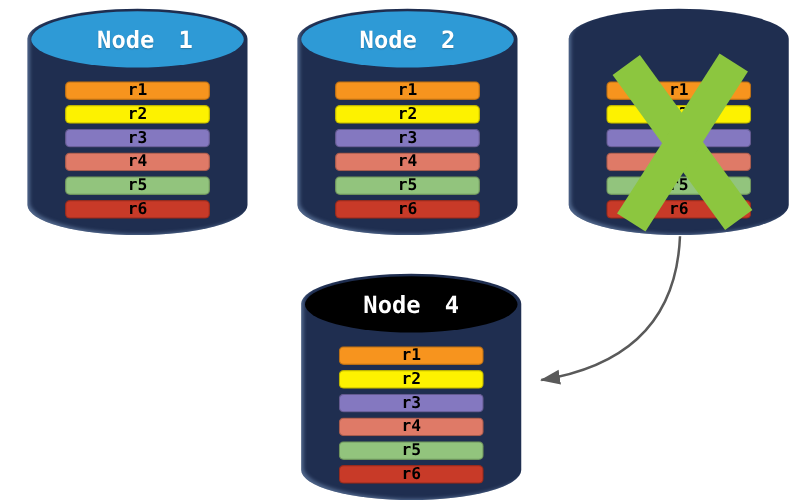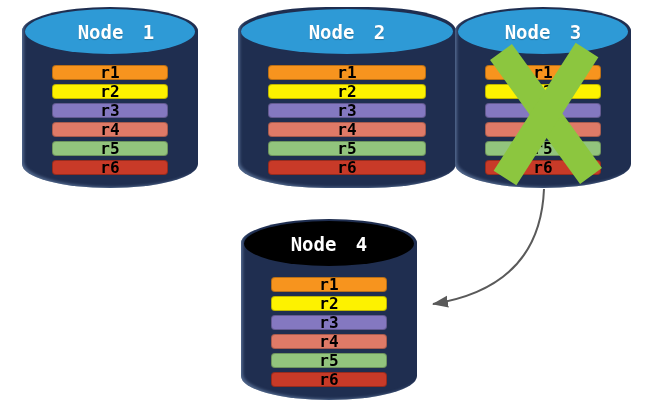--- a/index.html
+++ b/index.html
@@ -55,33 +55,33 @@
     display: flex;
     flex-direction: column;
     gap: 4px;
   }
   .bar {
     box-sizing: border-box;
     height: 15px;
     border: 1px solid rgba(0,0,0,0.25);
     border-radius: 4px;
     text-align: center;
-    font-size: 16px;
+    font-size: 13px;
     font-weight: bold;
     line-height: 13px;
     color: #000000;
   }
   .overlay {
     position: absolute;
     inset: 0;
     pointer-events: none;
   }
   
   .node-pos-0 { left: 22px;  top: 7px; }
-  .node-pos-1 { left: 238px; top: 7px; padding-left: 42px; }
+  .node-pos-1 { left: 238px; top: 7px; }
   .node-pos-2 { left: 455px; top: 7px; }
   .node-pos-3 { left: 241px; top: 219px; }
 </style>
 </head>
 <body>
 
 <div class="canvas">
 
   <div class="cyl node-pos-0">
     <div class="cyl-body" style="background: rgb(31, 46, 80);"></div>
@@ -108,23 +108,20 @@
         <div class="bar" style="background: rgb(253, 242, 0);">r2</div>
         <div class="bar" style="background: rgb(132, 120, 192);">r3</div>
         <div class="bar" style="background: rgb(223, 122, 103);">r4</div>
         <div class="bar" style="background: rgb(146, 196, 125);">r5</div>
         <div class="bar" style="background: rgb(200, 58, 40);">r6</div>
       </div>
   </div>
 
   <div class="cyl node-pos-2">
     <div class="cyl-body" style="background: rgb(31, 46, 80);"></div>
-    <div class="cyl-cap" style="background: rgb(46, 154, 214);">
-      <span class="node-label" style="color: rgb(255, 255, 255);">Node 3</span>
-    </div>
     <div class="bars">
         <div class="bar" style="background: rgb(247, 148, 30);">r1</div>
         <div class="bar" style="background: rgb(253, 242, 0);">r2</div>
         <div class="bar" style="background: rgb(132, 120, 192);">r3</div>
         <div class="bar" style="background: rgb(223, 122, 103);">r4</div>
         <div class="bar" style="background: rgb(146, 196, 125);">r5</div>
         <div class="bar" style="background: rgb(200, 58, 40);">r6</div>
       </div>
   </div>
 

